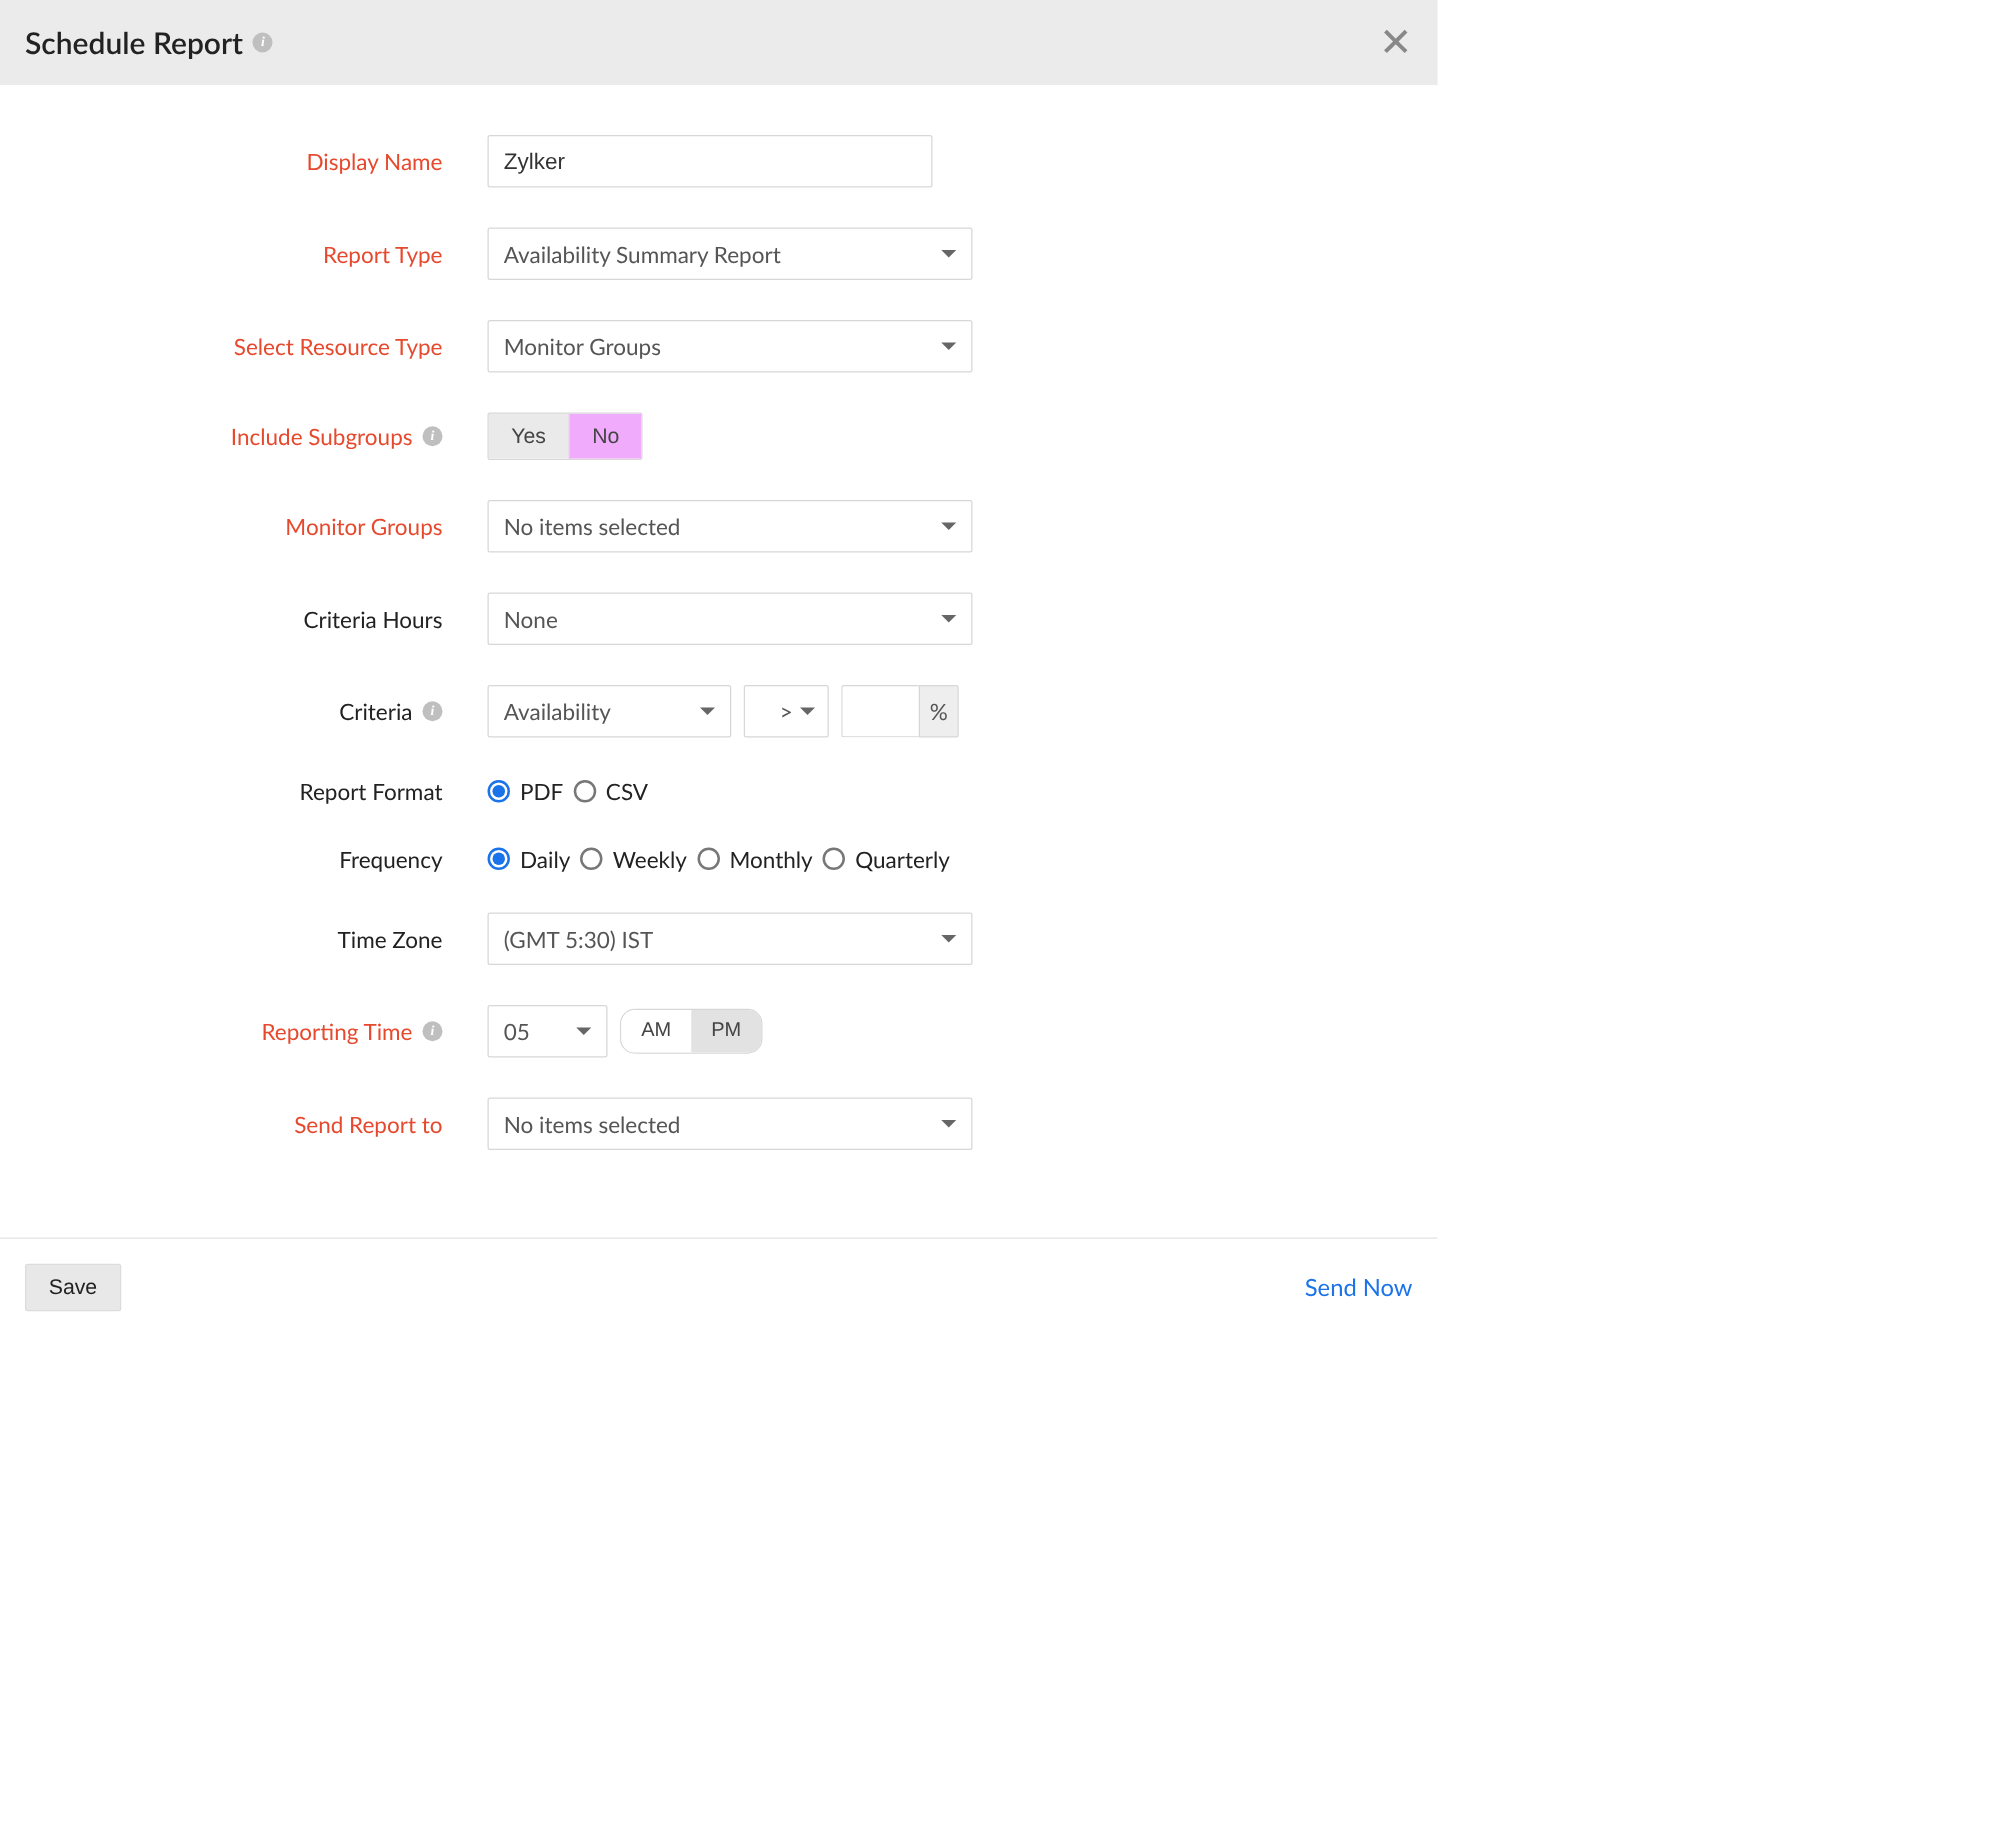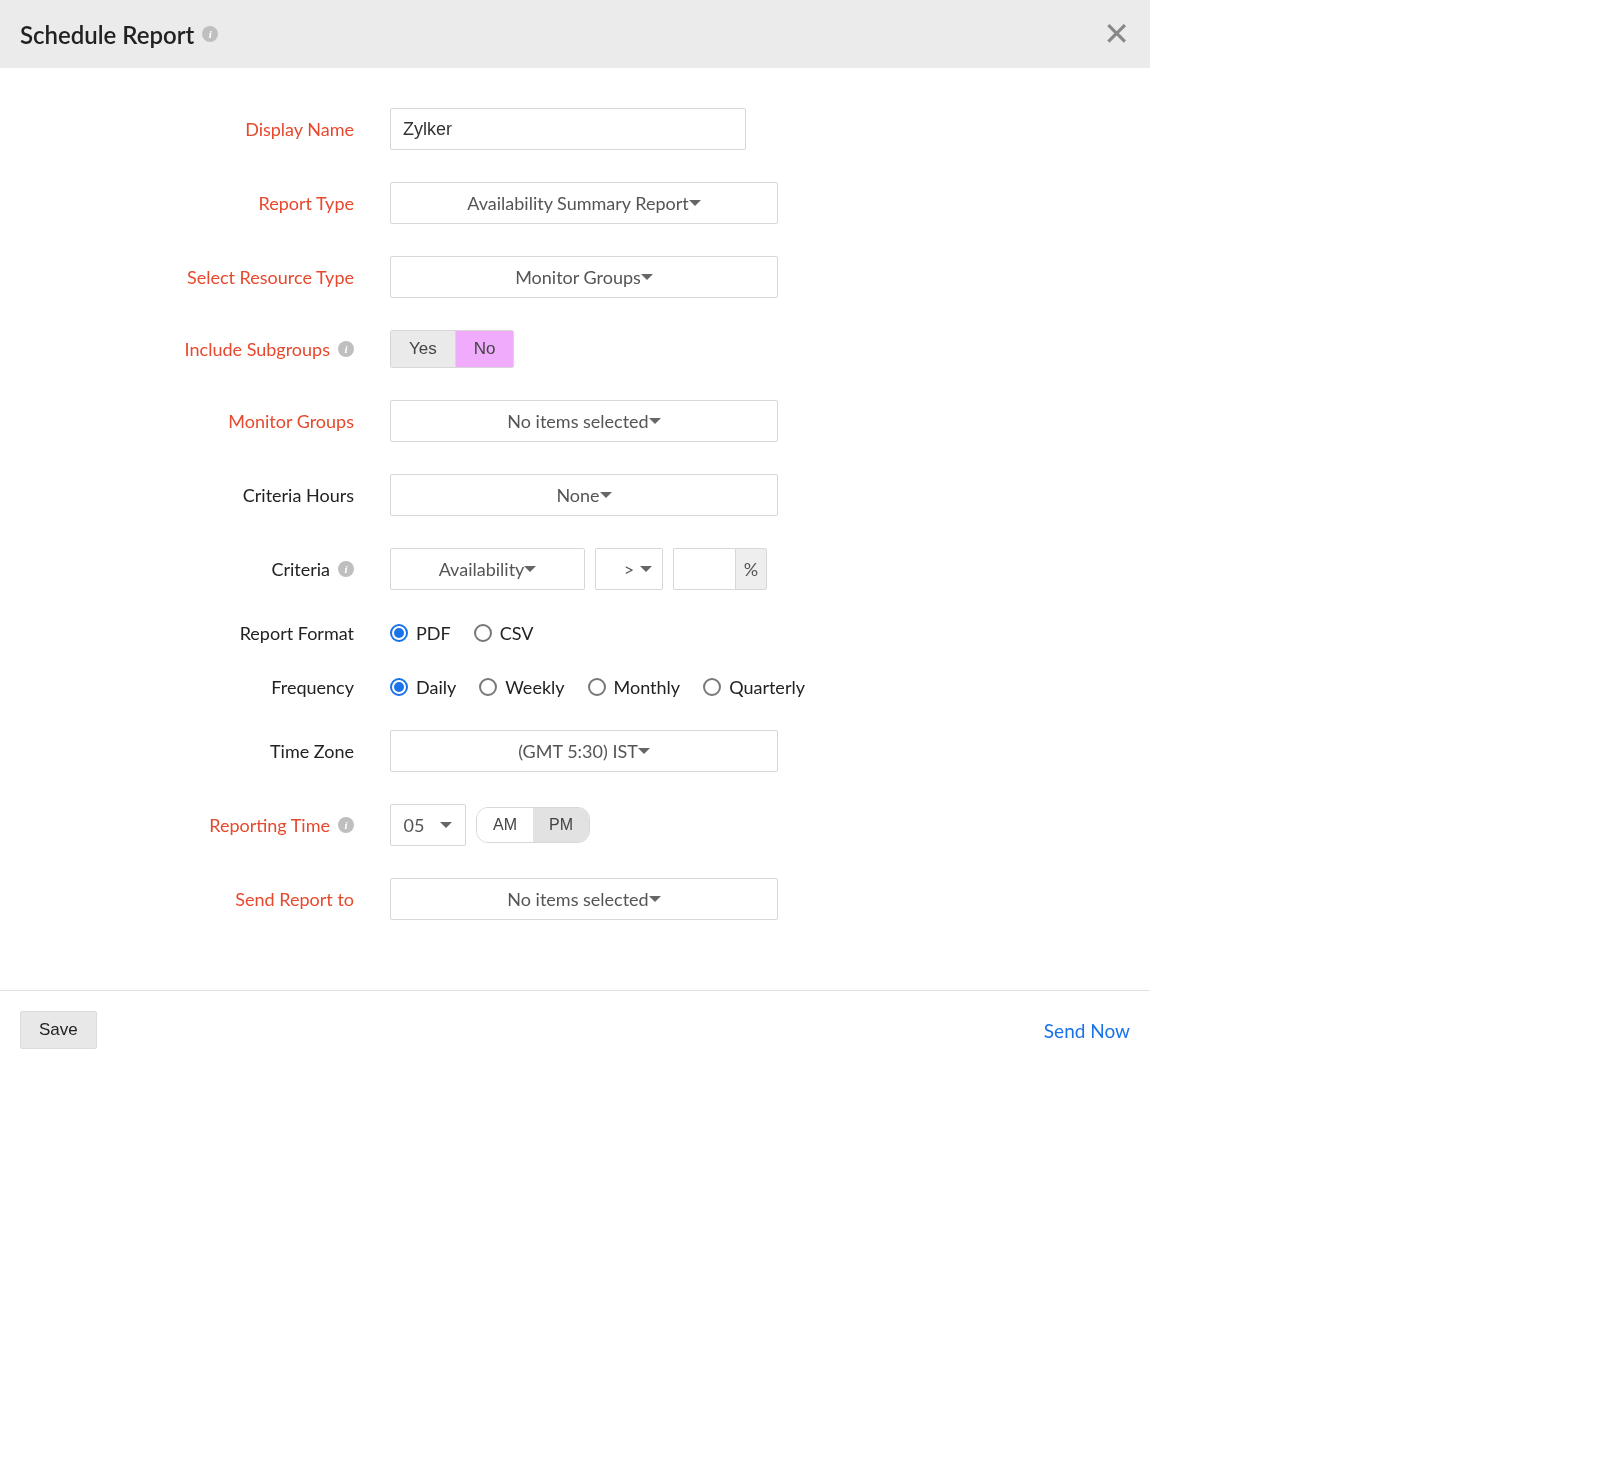--- a/index.html
+++ b/index.html
@@ -13,40 +13,40 @@
 
 .form-body { padding: 40px 20px 30px 20px; }
 .form-row { display: flex; align-items: center; margin-bottom: 32px; }
 .label-col { width: 370px; text-align: right; padding-right: 36px; font-size: 18px; display: flex; justify-content: flex-end; align-items: center; gap: 8px; }
 .label-text.required { color: #e6492d; }
 .field-col { flex: 1; display: flex; align-items: center; gap: 10px; }
 
 .text-input { width: 356px; height: 42px; padding: 0 12px; border: 1px solid #d7d7d7; border-radius: 2px; font-size: 18px; color: #333; }
 .text-input::placeholder { color: #888; }
 
-.select-like { width: 388px; height: 42px; border: 1px solid #d7d7d7; border-radius: 2px; padding: 0 12px; display: flex; align-items: center; justify-content: center; cursor: pointer; background: #fff; color: #555; font-size: 18px; }
+.select-like { width: 388px; height: 42px; border: 1px solid #d7d7d7; border-radius: 2px; padding: 0 12px; display: flex; align-items: center; justify-content: space-between; cursor: pointer; background: #fff; color: #555; font-size: 18px; }
 .select-like.sm { width: 195px; }
 .select-like.xs { width: 68px; justify-content: center; position: relative; }
-.select-like.hour { width: 76px; gap: 16px; }
+.select-like.hour { width: 96px; gap: 16px; }
 .caret { width: 0; height: 0; border-left: 6px solid transparent; border-right: 6px solid transparent; border-top: 6px solid #666; }
 .select-like.xs .caret { position: absolute; right: 10px; }
 
 .num-box { width: 62px; height: 42px; border: 1px solid #d7d7d7; border-right: none; border-radius: 2px 0 0 2px; padding: 0 8px; font-size: 18px; }
 .pct-addon { width: 32px; height: 42px; background: #eee; border: 1px solid #d7d7d7; display: flex; align-items: center; justify-content: center; font-size: 18px; color: #555; border-radius: 0 2px 2px 0; }
 
 .toggle-group { display: inline-flex; border: 1px solid #d7d7d7; border-radius: 2px; overflow: hidden; }
 .toggle-btn { padding: 8px 18px; background: #f0abfc; border: none; font-size: 17px; color: #444; cursor: pointer; }
 .toggle-btn.active { background: #eaeaea; }
 .toggle-btn + .toggle-btn { border-left: 1px solid #d7d7d7; }
 
 .ampm-group { display: inline-flex; border: 1px solid #d7d7d7; border-radius: 12px; overflow: hidden; }
 .ampm-btn { padding: 8px 16px; background: #fff; border: none; font-size: 16px; color: #444; cursor: pointer; }
 .ampm-btn.active { background: #e2e2e2; }
 
-.radio-row { display: flex; gap: 23px; align-items: flex-start; }
+.radio-row { display: flex; gap: 8px; align-items: flex-start; }
 .radio-item { display: flex; align-items: center; gap: 8px; cursor: pointer; font-size: 18px; }
 .radio-circle { width: 18px; height: 18px; border: 2px solid #777; border-radius: 50%; display: flex; align-items: center; justify-content: center; flex-shrink: 0; }
 .radio-circle.checked { border-color: #1a73e8; }
 .radio-circle.checked::after { content: ""; width: 10px; height: 10px; background: #1a73e8; border-radius: 50%; }
 
 .footer { border-top: 1px solid #e2e2e2; padding: 20px 20px; display: flex; justify-content: space-between; align-items: center; margin-top: 8px; }
 .btn-save { background: #e8e8e8; border: 1px solid #dcdcdc; padding: 8px 18px; font-size: 17px; border-radius: 2px; cursor: pointer; color: #222; }
 .link-send { color: #1a73e8; font-size: 19px; cursor: pointer; text-decoration: none; }
 </style>
 </head>

